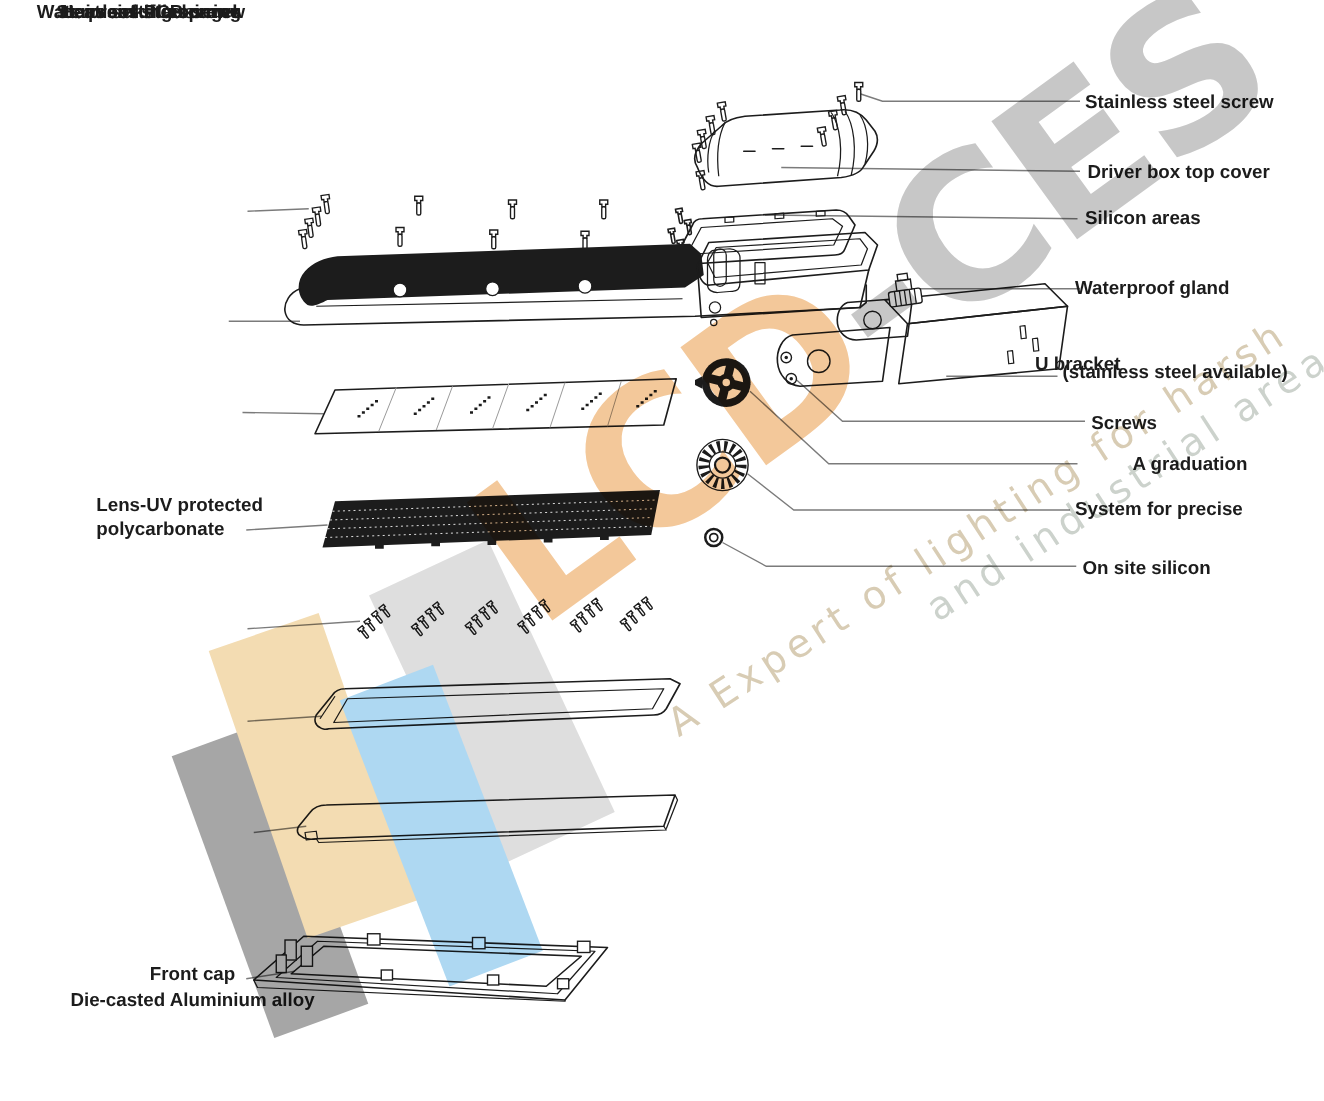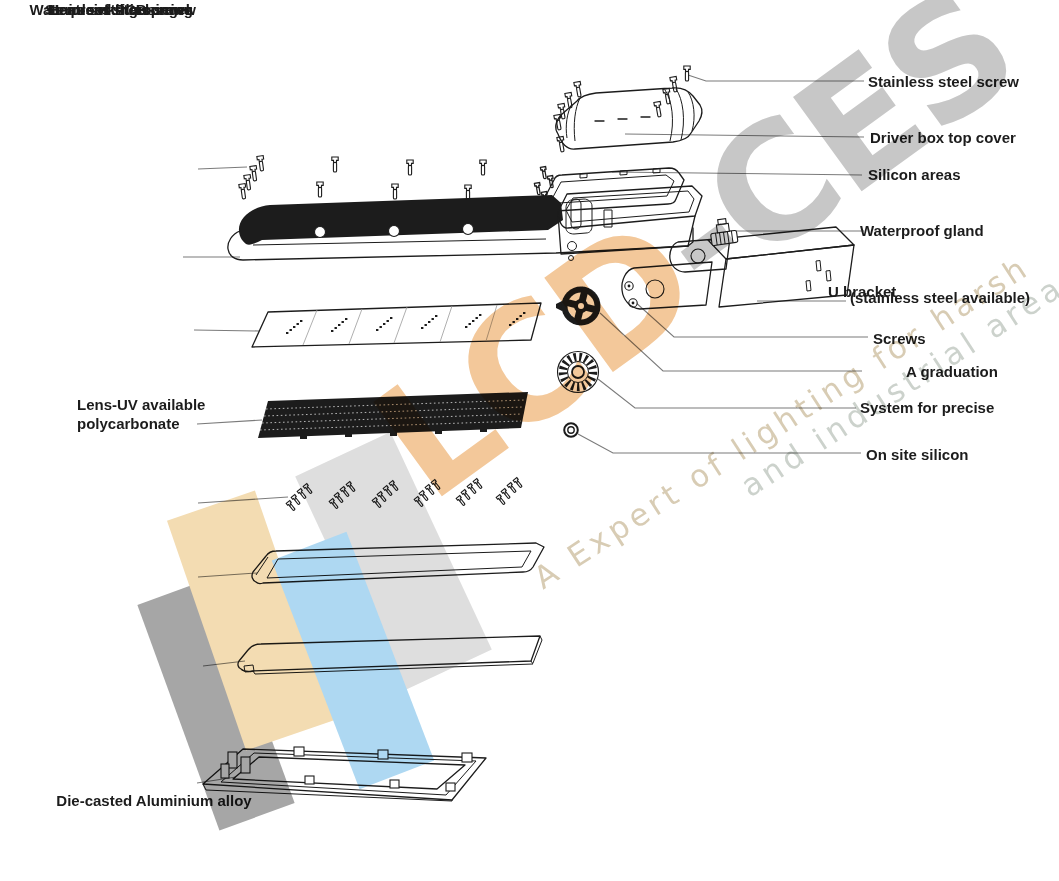--- a/index.html
+++ b/index.html
@@ -315,24 +315,25 @@
         <path class="thin" d="M-8,-4 v12 M-4,-4 v12 M0,-4 v12 M4,-4 v12 M8,-4 v12"></path>
         <rect class="wfill" x="-6" y="-12" width="12" height="8"></rect>
         <rect class="wfill" x="-4" y="-17" width="8" height="5"></rect>
       </g>
     </g>
   </svg>
 
   <div class="lbl ralign" style="left:0;top:160;width:196px">Stainless steel screw</div>
   <div class="lbl ralign" style="left:0;top:247;width:178px">Heat-sink housing</div>
   <div class="lbl ralign" style="left:0;top:321;width:190px">PCB panel</div>
-  <div class="lbl" style="left:77px;top:395px">Lens-UV available</div>
+  <div class="lbl" style="left:77px;top:395px">Lens-UV protected</div>
   <div class="lbl" style="left:77px;top:414px">polycarbonate</div>
   <div class="lbl ralign" style="left:0;top:493;width:193px">Lens setting screws</div>
   <div class="lbl ralign" style="left:0;top:567;width:193px">Waterproof silicon ring</div>
+  <div class="lbl calign" style="left:44px;top:770px;width:220px">Front cap</div>
   <div class="lbl calign" style="left:44px;top:791px;width:220px">Die-casted Aluminium alloy</div>
 
   <div class="lbl" style="left:868px;top:72px">Stainless steel screw</div>
   <div class="lbl" style="left:870px;top:128px">Driver box top cover</div>
   <div class="lbl" style="left:868px;top:165px">Silicon areas</div>
   <div class="lbl" style="left:860px;top:221px">Waterproof gland</div>
   <div class="lbl" style="left:828px;top:282px">U bracket</div>
   <div class="lbl" style="left:850px;top:288px">(stainless steel available)</div>
   <div class="lbl" style="left:873px;top:329px">Screws</div>
   <div class="lbl" style="left:906px;top:362px">A graduation</div>

